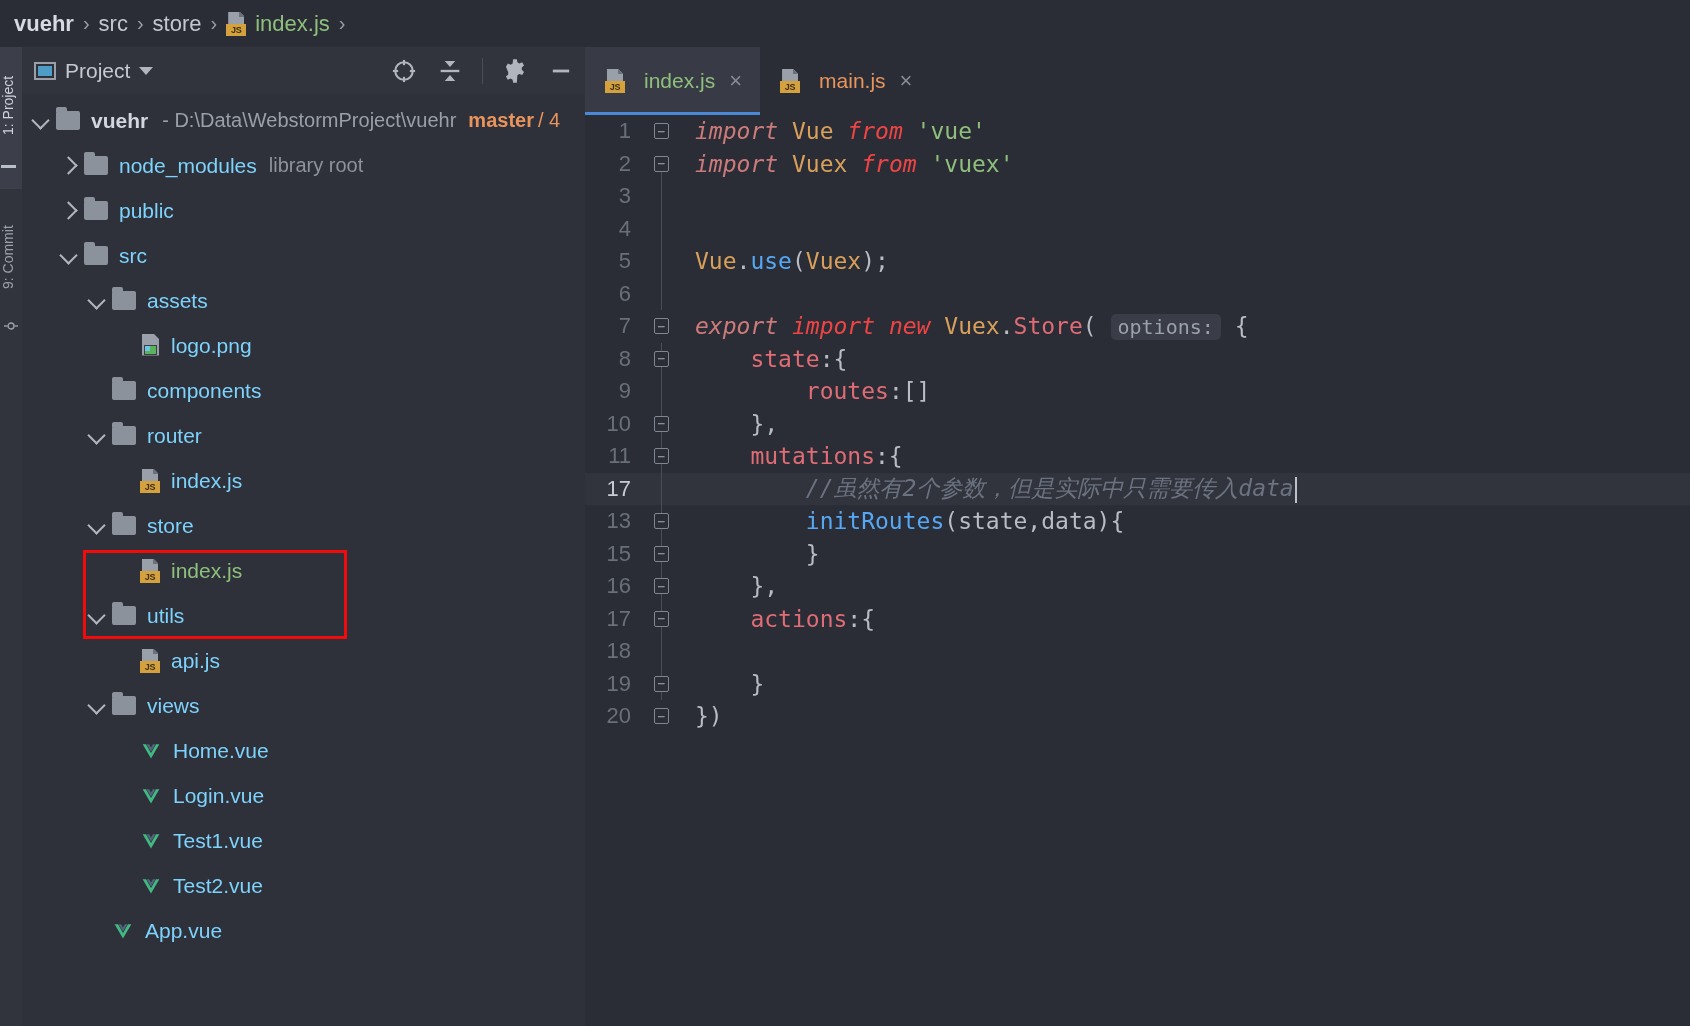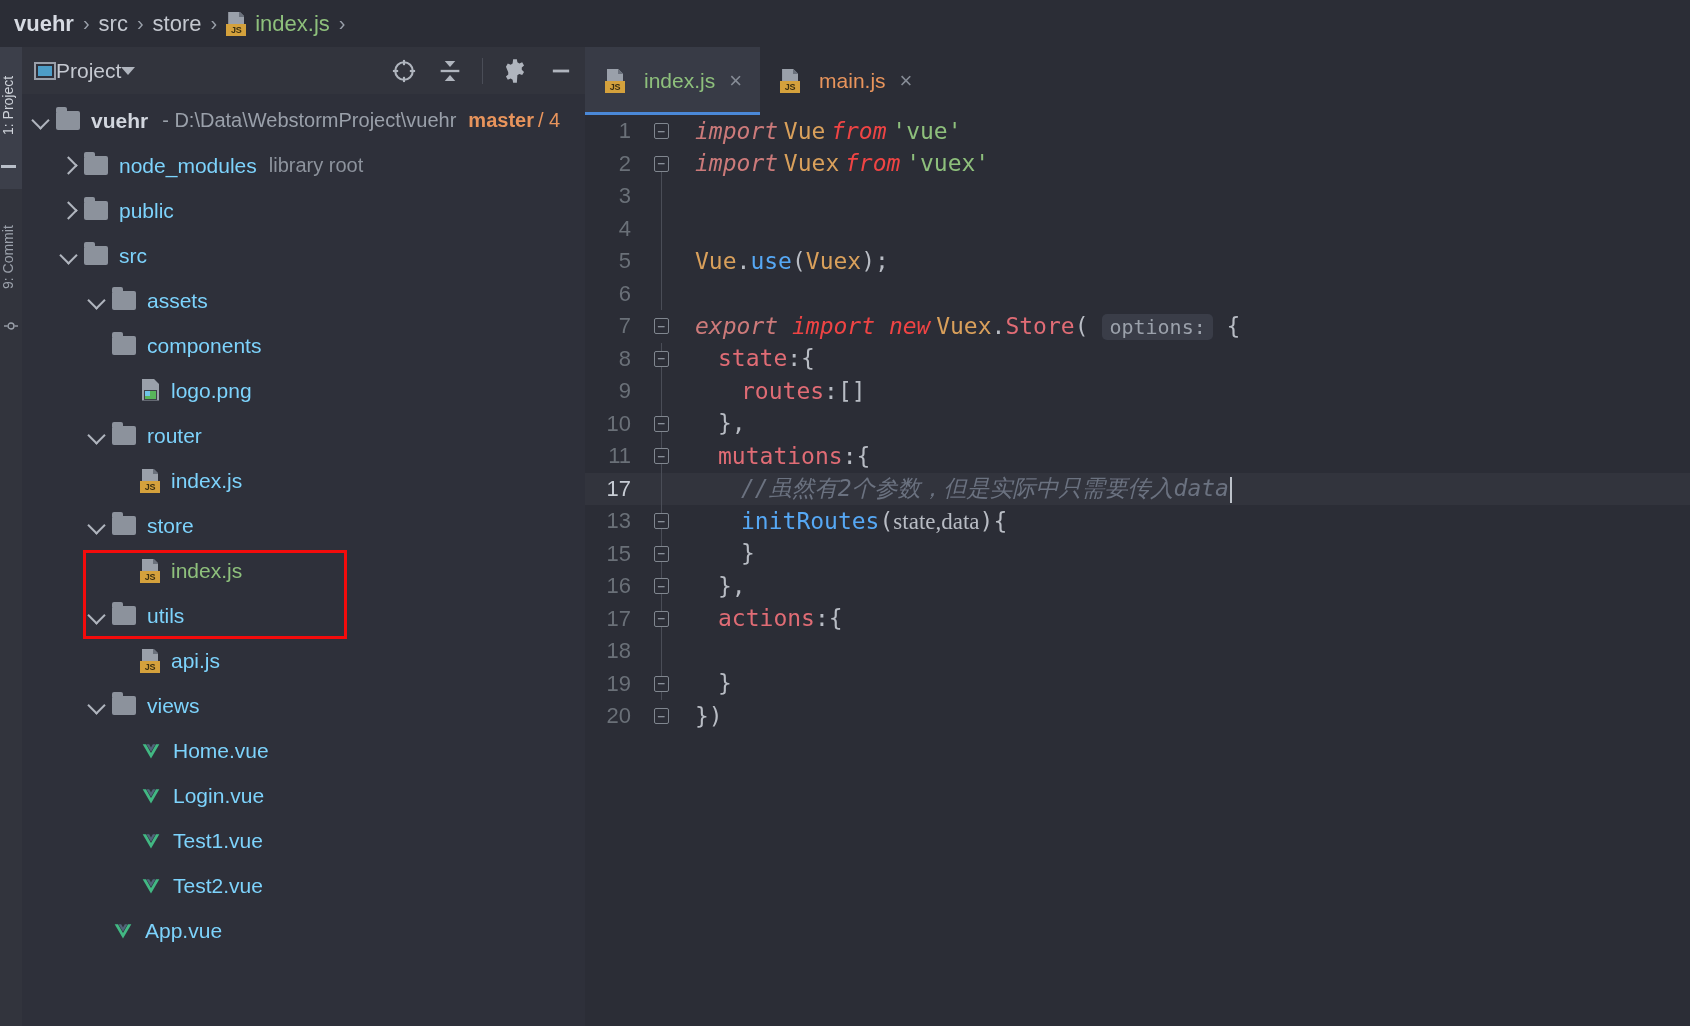--- a/index.html
+++ b/index.html
@@ -73,21 +73,21 @@
   .projpanel {
     position: absolute; left: 22px; top: 47px; width: 563px; height: 979px;
     background: #2e303a;
   }
   .proj-header {
     position: absolute; left: 0; top: 0; width: 563px; height: 47px;
     display: flex; align-items: center; padding: 0 10px 0 12px;
     background: #32343d;
   }
   .proj-title {
-    display: flex; align-items: center; 
+    display: flex; align-items: center; gap: 9px;
     font-size: 21px; color: #c5c9d1;
   }
   .proj-icon {
     width: 22px; height: 18px; border: 2px solid #9aa0aa; background: #2e303a;
     position: relative;
   }
   .proj-icon::after {
     content: ""; position: absolute; left: 2px; top: 2px;
     width: 14px; height: 10px; background: #4d9dc7;
   }
@@ -211,21 +211,21 @@
   .fold.sq     { border-radius: 2px; }
   .guide {
     position: absolute; top: 0; width: 1px; height: 32.5px; background: #4a4d57;
   }
   .code { padding-left: 10px; }
 
   
   .kw      { color: #cc7a7a; font-style: italic; }
   .kw2     { color: #ef4444; font-style: italic; }
   .ident   { color: #d9a05b; }
-  .plain   { color: #b8bcc4; font-family: Liberation Serif, serif; }
+  .plain   { color: #b8bcc4; }
   .str     { color: #8ec07c; }
   .prop    { color: #e06c75; }
   .fn      { color: #56a8f5; }
   .punc    { color: #b8bcc4; }
   .comment { color: #6b7280; font-style: italic; }
   .hintbox {
     background: #3a3d48; color: #9ba1ab; border-radius: 5px;
     padding: 1px 7px; font-size: 20px; font-style: normal;
   }
   .caret {
@@ -334,33 +334,33 @@
         <span class="folder"></span>
         <span class="label-dim">src</span>
       </div>
 
       <div class="row ind2">
         <span class="arrow open"></span>
         <span class="folder"></span>
         <span class="label-dim">assets</span>
       </div>
 
-      <div class="row ind2">
-        <span class="arrow none"></span>
-        <span class="folder"></span>
-        <span class="label-dim">components</span>
-      </div>
-
       <div class="row ind3">
         <span class="arrow none"></span>
         <span class="pngico">
             <span class="pg"></span>
             <span class="img"></span>
           </span>
         <span class="label-dim">logo.png</span>
+      </div>
+
+      <div class="row ind2">
+        <span class="arrow none"></span>
+        <span class="folder"></span>
+        <span class="label-dim">components</span>
       </div>
 
       <div class="row ind2">
         <span class="arrow open"></span>
         <span class="folder"></span>
         <span class="label-dim">router</span>
       </div>
 
       <div class="row ind3">
         <span class="arrow none"></span>

